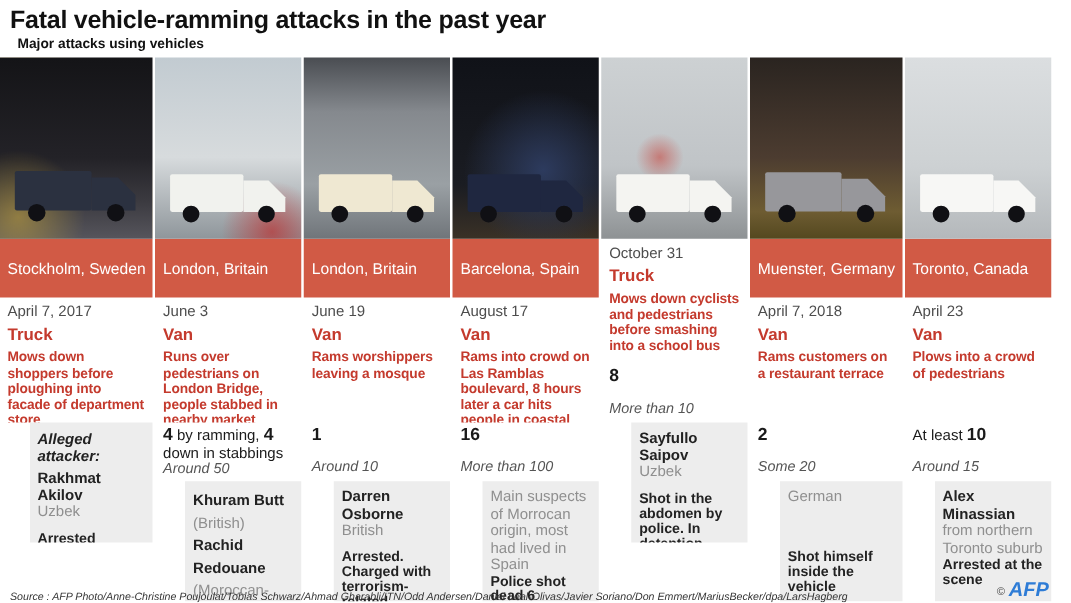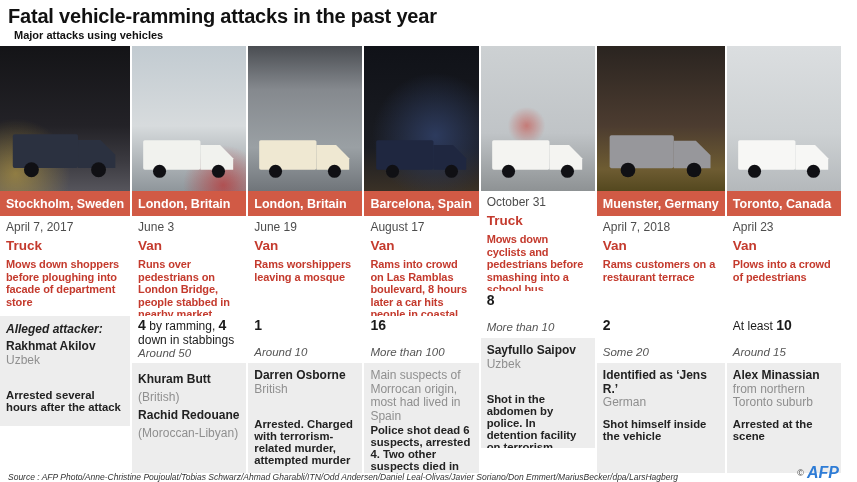--- a/index.html
+++ b/index.html
@@ -22,36 +22,36 @@
   .p3 .van{fill:#efe8d2;}
   .p4{background:radial-gradient(circle at 62% 62%,#2d3b5e,transparent 55%),linear-gradient(180deg,#101218 0%,#1a1c22 70%,#3a3126 100%);}
   .p4 .van{fill:#1f2740;}
   .p5{background:radial-gradient(circle at 40% 55%,rgba(200,50,40,.5),transparent 18%),linear-gradient(180deg,#cdd1d3 0%,#c0c4c7 60%,#8e9294 100%);}
   .p5 .van{fill:#f4f4f1;}
   .p6{background:linear-gradient(180deg,#2a2420 0%,#4c3c30 55%,#6e5c32 85%,#54481f 100%);}
   .p6 .van{fill:#97979b;}
   .p7{background:linear-gradient(180deg,#dbdee0 0%,#cdd1d3 60%,#b4b8bb 100%);}
   .p7 .van{fill:#f7f7f5;}
   
-  .loc{height:23px;background:#d15a45;color:#fff;font-size:12.5px;font-weight:700;
-    display:flex;align-items:center;padding:1px 6px;white-space:nowrap;overflow:hidden;}
+  .loc{height:23px;background:#d15a45;color:#fff;font-size:12.5px;font-weight:400;
+    display:flex;align-items:center;padding:12px 6px;white-space:nowrap;overflow:hidden;}
   
   .info{height:100px;padding:4px 6px 0 6px;box-sizing:border-box;overflow:hidden;}
   .date{font-size:12px;color:#4d4d4d;line-height:15px;}
   .vehicle{font-size:13.5px;font-weight:700;color:#c43a2d;margin:3px 0 5px 0;}
   .desc{font-size:11px;font-weight:700;color:#c43a2d;line-height:12.6px;letter-spacing:-.1px;}
   
   .killed{height:47px;box-sizing:border-box;padding:3px 6px 5px 6px;display:flex;
     flex-direction:column;justify-content:space-between;overflow:hidden;}
   .kline{font-size:12px;line-height:13.5px;color:#1a1a1a;}
   .kb{font-weight:800;font-size:14px;}
   .kn{font-weight:400;font-size:12px;}
   .injured{font-size:11.5px;font-style:italic;color:#555;}
   
-  .attacker{height:110px;box-sizing:border-box;background:#ededed;padding:6px 6px 0 6px;overflow:hidden;}
+  .attacker{height:96px;box-sizing:border-box;background:#ededed;padding:6px 6px 0 6px;overflow:hidden;margin-left:24px;}
   .alabel{font-size:12px;font-weight:700;font-style:italic;color:#222;line-height:14px;margin-bottom:4px;}
   .suspects{min-height:48px;}
   .s-name{font-size:12px;font-weight:700;color:#222;line-height:13.5px;}
   .s-origin{font-size:12px;color:#8f8f8f;line-height:13.5px;}
   .outcome{font-size:11.3px;font-weight:700;color:#222;line-height:11.9px;padding-top:2px;}
   
   .footer{position:absolute;left:0;bottom:0;width:857px;height:19px;display:flex;
     align-items:flex-end;justify-content:space-between;padding:0 8px;box-sizing:border-box;}
   .source{font-size:8.5px;font-style:italic;color:#333;white-space:nowrap;overflow:hidden;}
   .afp{display:flex;align-items:center;gap:3px;margin-right:10px;}
@@ -218,21 +218,20 @@
         <div class="date">April 7, 2018</div>
         <div class="vehicle">Van</div>
         <div class="desc">Rams customers on a restaurant terrace</div>
       </div>
       <div class="killed">
         <div class="kline"><span class="kb">2</span></div>
         <div class="injured">Some 20</div>
       </div>
       <div class="attacker">
         <div class="suspects">
-          <div class="s-name">Identified as ‘Jens R.’</div>
           <div class="s-origin">German</div>
         </div>
         <div class="outcome">Shot himself inside the vehicle</div>
       </div>
     </div>
 
     <div class="col">
       <div class="photo p7">
         <svg class="van" viewBox="0 0 120 60">
           <rect x="4" y="10" width="70" height="36" rx="2"></rect>

